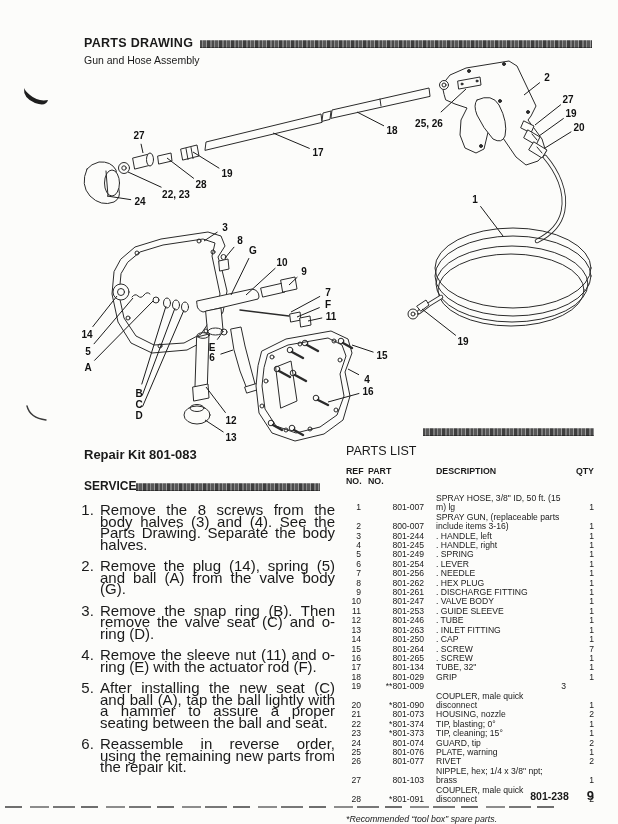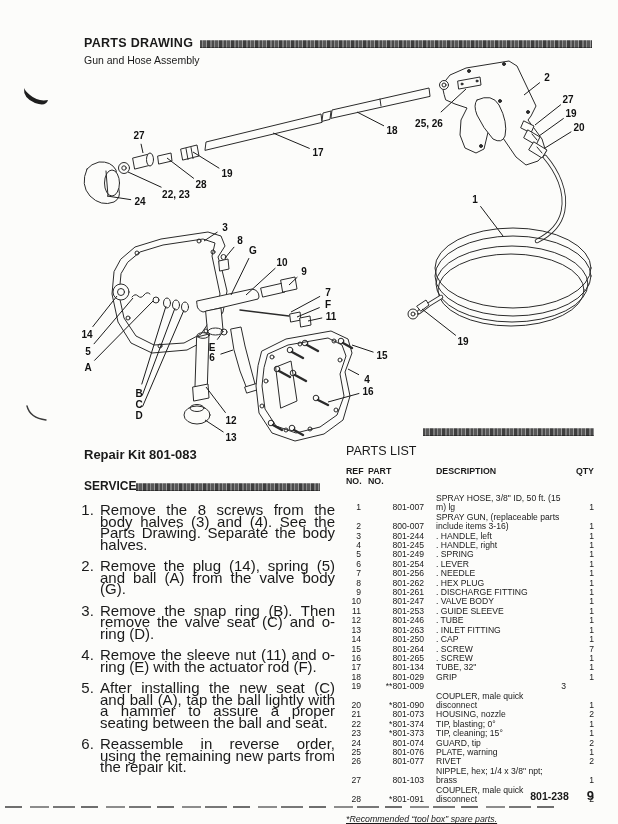--- a/index.html
+++ b/index.html
@@ -42,21 +42,21 @@
   .phead, .prow { display:grid; grid-template-columns:18px 56px 1fr 24px; column-gap:4px; }
   .phead { font-weight:bold; font-size:8.8px; line-height:9.5px; margin-bottom:8px; }
   .phead .desc { padding-left:8px; }
   .phead .qty { text-align:right; }
   .prow { align-items:end; font-size:8.6px; line-height:9.4px; }
   .pc.ref { text-align:right; padding-right:3px; }
   .pc.part { text-align:right; }
   .pc.desc { padding-left:8px; }
   .pc.qty { text-align:right; }
   .order-note { font-size:9px; font-style:italic; text-align:justify; line-height:11px; margin:7px 0 0 0; }
-  .fn { font-size:8.8px; font-style:italic; margin:10px 0 0 0;text-decoration:underline; }
+  .fn { font-size:8.8px; font-style:italic; margin:10px 0 0 0; }
   
   .footer { position:absolute; right:24px; top:788px; display:flex; gap:18px; align-items:center; }
   .doc-num { font-size:10.5px; font-weight:bold; }
   .page-num { font-size:13px; font-weight:bold; }
   .bottom-rule {
     position:absolute; left:5px; top:806px; width:552px; height:2px;
     background: repeating-linear-gradient(90deg, #555 0 17px, transparent 17px 25px,
       #787878 25px 44px, transparent 44px 48px, #606060 48px 70px, transparent 70px 76px);
     opacity:.85;
   }

